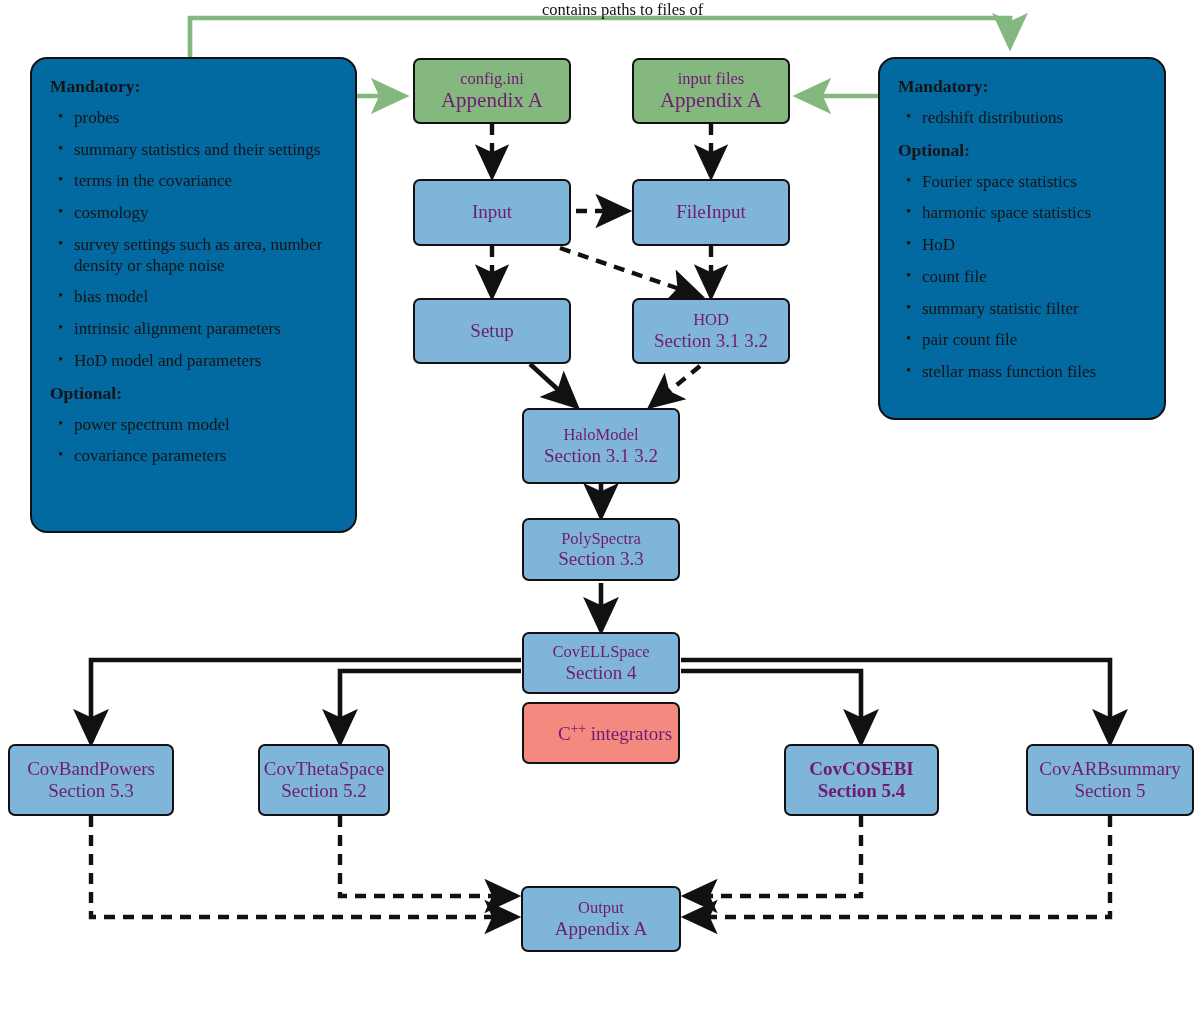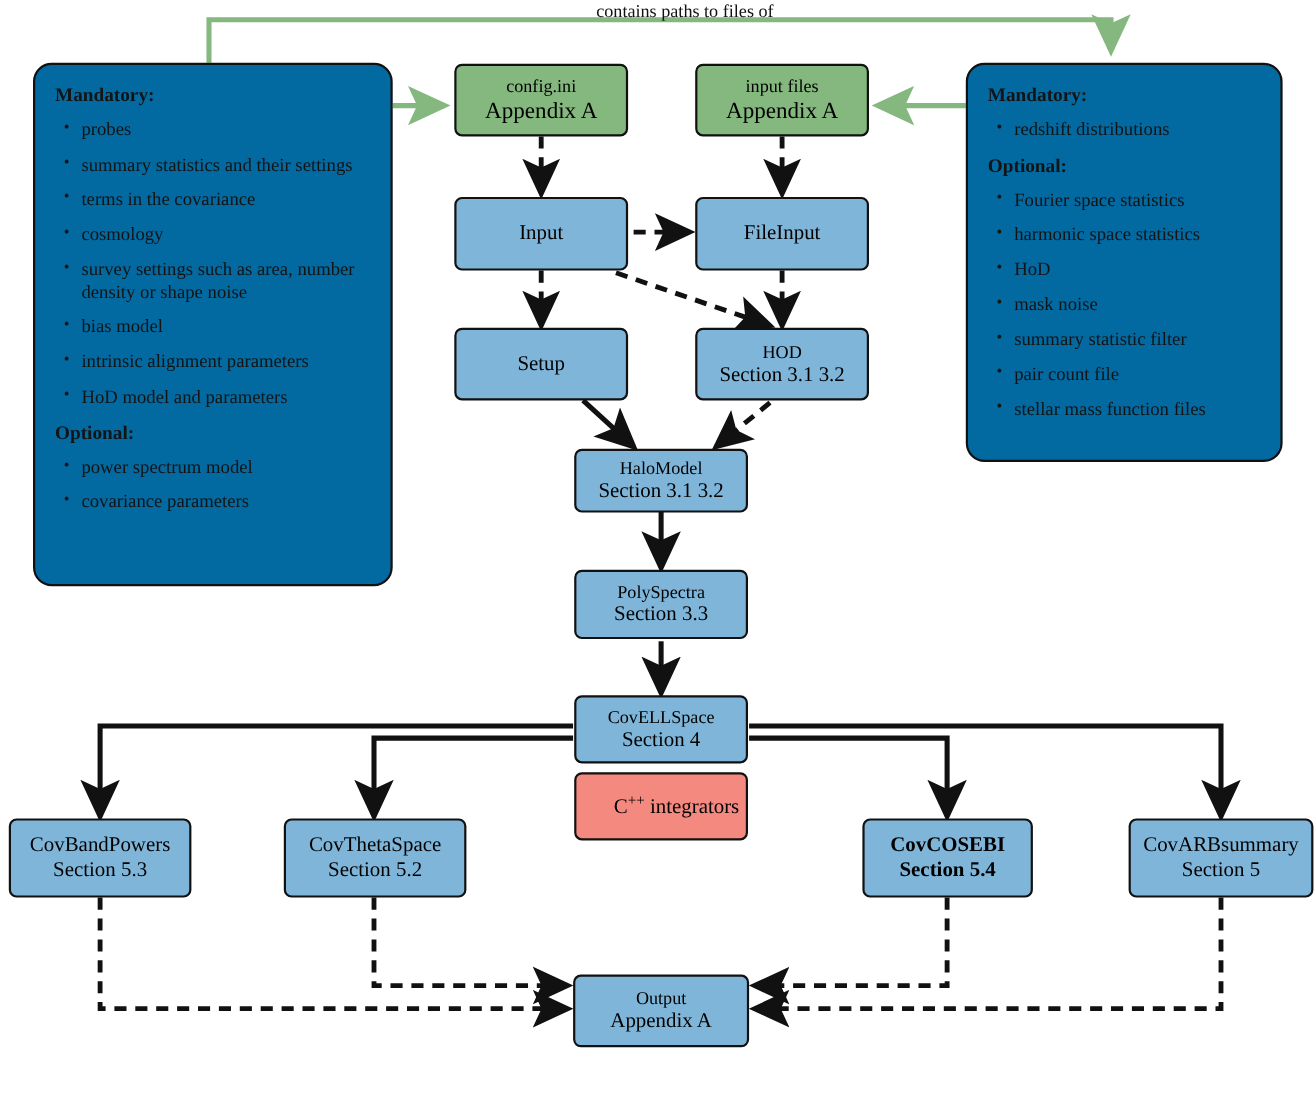--- a/index.html
+++ b/index.html
@@ -27,21 +27,21 @@
   .node-box {
     position: absolute;
     box-sizing: border-box;
     border: 2.2px solid #111111;
     border-radius: 7px;
     display: flex;
     flex-direction: column;
     align-items: center;
     justify-content: center;
     text-align: center;
-    color: #000000;
+    color: #701a75;
     line-height: 1.18;
   }
   .node-blue { background: #7fb5d9; }
   .node-green { background: #84b87e; }
   .node-red  { background: #f4897f; padding-left: 28px; }
   .node-line { display: block; }
   .ln-small { font-size: 16.5px; }
   .ln-large { font-size: 21px; }
   .ln-mid   { font-size: 19px; }
 
@@ -198,21 +198,21 @@
   <div class="panel" style="left:878px; top:57px; width:288px; height:363px;">
     <div class="panel-heading">Mandatory:</div>
     <ul>
       <li>redshift distributions</li>
     </ul>
     <div class="panel-heading" style="margin-top:9px;">Optional:</div>
     <ul>
       <li>Fourier space statistics</li>
       <li>harmonic space statistics</li>
       <li>HoD</li>
-      <li>mask noise</li>
+      <li>count file</li>
       <li>summary statistic filter</li>
       <li>pair count file</li>
       <li>stellar mass function files</li>
     </ul>
   </div>
 
   <div class="node-box node-green" style="left:413px; top:58px; width:158px; height:66px;">
     <span class="node-line ln-small">config.ini</span>
     <span class="node-line ln-large">Appendix A</span>
   </div>
@@ -232,21 +232,21 @@
 
   <div class="node-box node-blue" style="left:413px; top:298px; width:158px; height:66px;">
     <span class="node-line ln-mid">Setup</span>
   </div>
 
   <div class="node-box node-blue" style="left:632px; top:298px; width:158px; height:66px;">
     <span class="node-line ln-small">HOD</span>
     <span class="node-line ln-mid">Section 3.1 3.2</span>
   </div>
 
-  <div class="node-box node-blue" style="left:522px; top:408px; width:158px; height:58px;">
+  <div class="node-box node-blue" style="left:522px; top:408px; width:158px; height:76px;">
     <span class="node-line ln-small">HaloModel</span>
     <span class="node-line ln-mid">Section 3.1 3.2</span>
   </div>
 
   <div class="node-box node-blue" style="left:522px; top:518px; width:158px; height:63px;">
     <span class="node-line ln-small">PolySpectra</span>
     <span class="node-line ln-mid">Section 3.3</span>
   </div>
 
   <div class="node-box node-blue" style="left:522px; top:632px; width:158px; height:62px;">
@@ -256,21 +256,21 @@
 
   <div class="node-box node-red" style="left:522px; top:702px; width:158px; height:62px;">
     <span class="node-line ln-mid"><span>C</span><span class="sup">++</span><span> integrators</span></span>
   </div>
 
   <div class="node-box node-blue" style="left:8px; top:744px; width:166px; height:72px;">
     <span class="node-line ln-mid">CovBandPowers</span>
     <span class="node-line ln-mid">Section 5.3</span>
   </div>
 
-  <div class="node-box node-blue" style="left:258px; top:744px; width:166px; height:72px;">
+  <div class="node-box node-blue" style="left:258px; top:744px; width:132px; height:72px;">
     <span class="node-line ln-mid">CovThetaSpace</span>
     <span class="node-line ln-mid">Section 5.2</span>
   </div>
 
   <div class="node-box node-blue" style="left:784px; top:744px; width:155px; height:72px;font-weight:bold;">
     <span class="node-line ln-mid">CovCOSEBI</span>
     <span class="node-line ln-mid">Section 5.4</span>
   </div>
 
   <div class="node-box node-blue" style="left:1026px; top:744px; width:168px; height:72px;">

